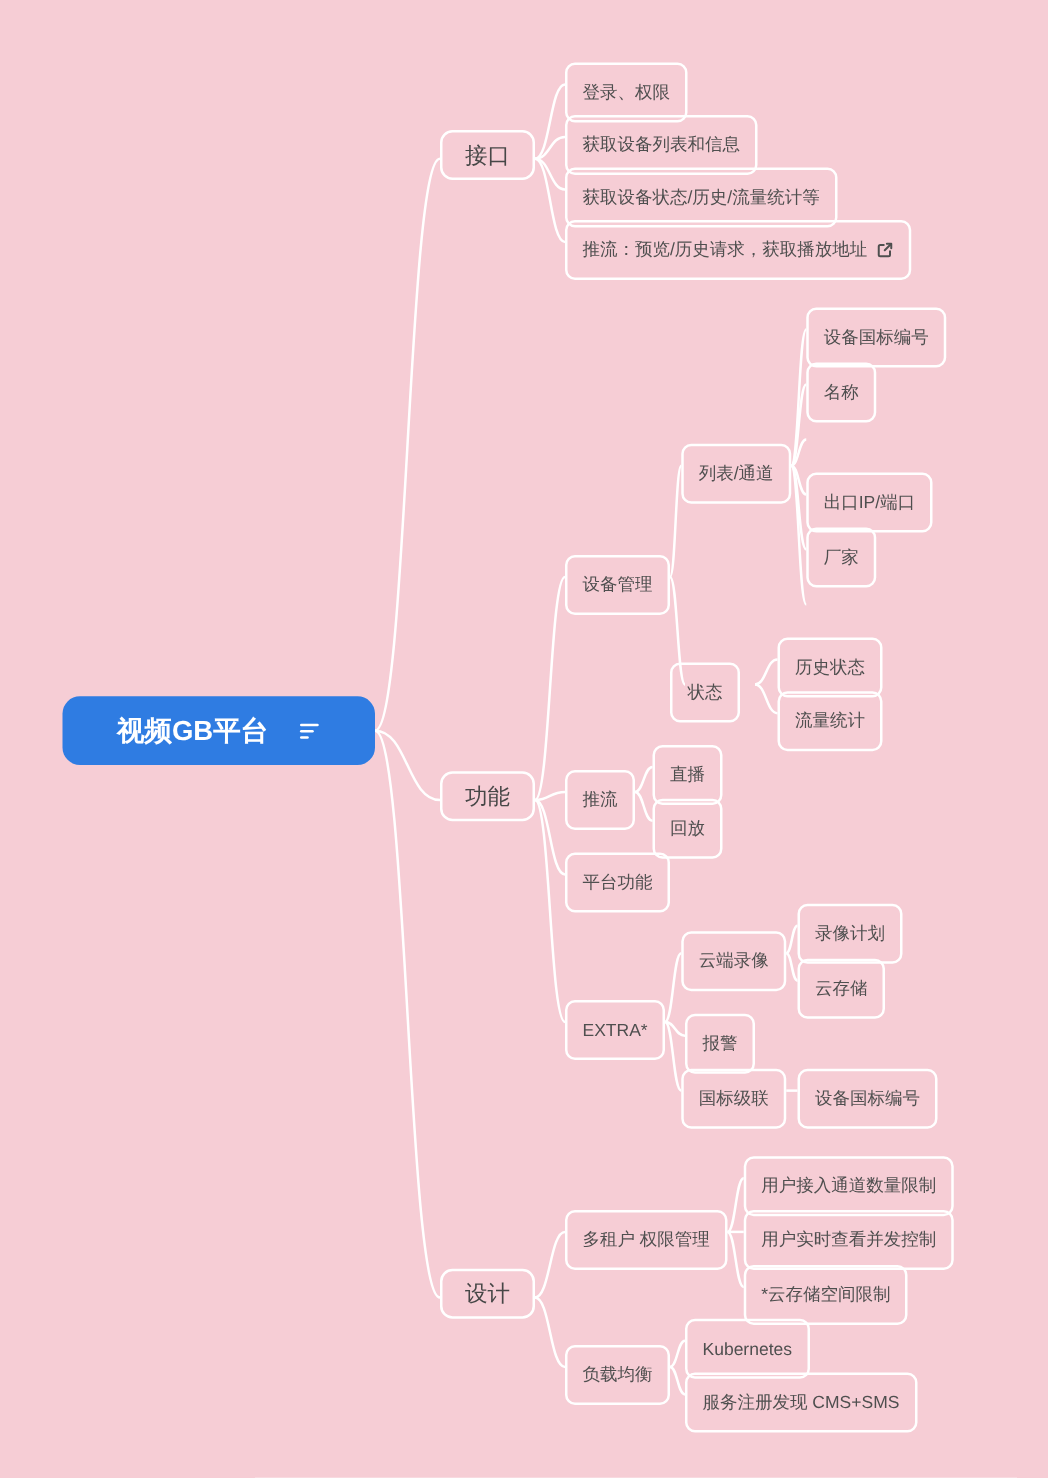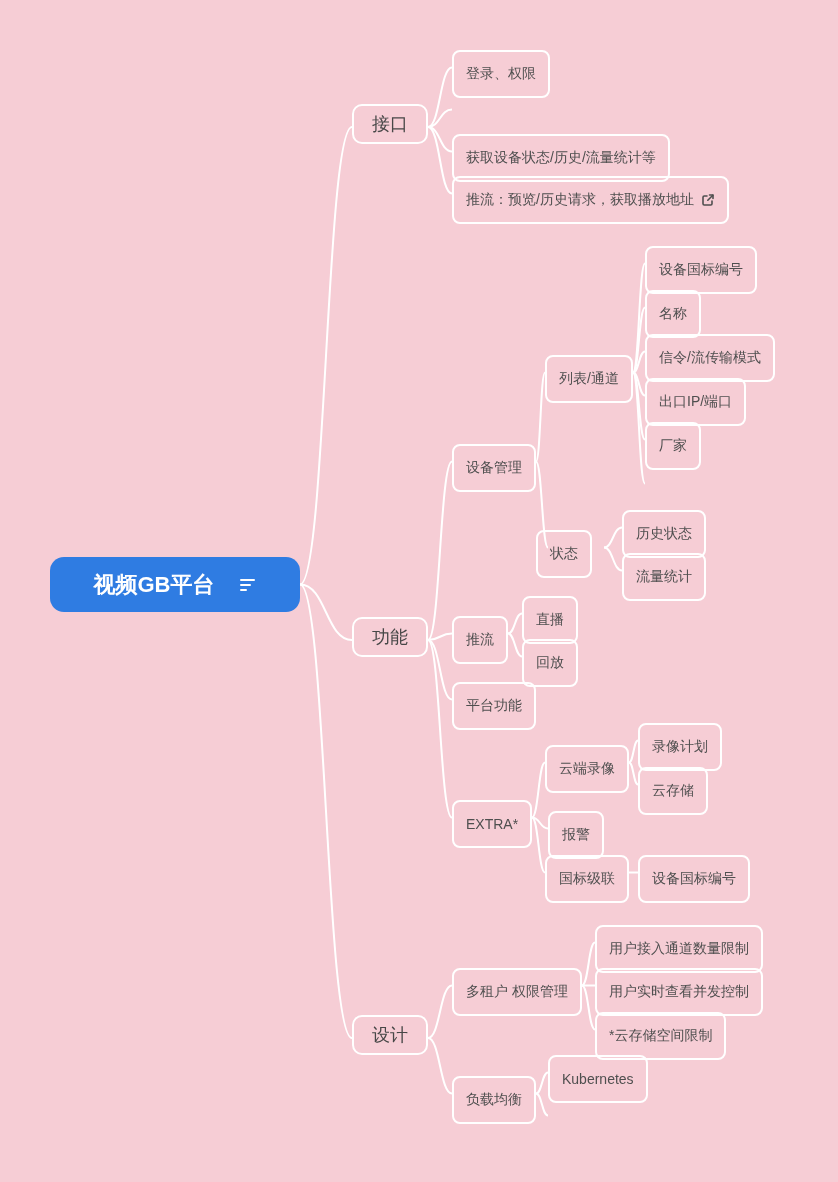--- a/index.html
+++ b/index.html
@@ -77,20 +77,23 @@
         </svg>
     </span>
   </div>
 
   <div class="node branch" id="interface" style="left:352px; top:104px;">
     <span>接口</span>
   </div>
   <div class="node" id="if-login" style="left:452px; top:50px;">
     <span>登录、权限</span>
   </div>
+  <div class="node" id="if-devinfo" style="left:452px; top:92px;">
+    <span>获取设备列表和信息</span>
+  </div>
   <div class="node" id="if-devstatus" style="left:452px; top:134px;">
     <span>获取设备状态/历史/流量统计等</span>
   </div>
   <div class="node" id="if-stream" style="left:452px; top:176px;">
     <span>推流：预览/历史请求，获取播放地址</span>
     <span class="icon">
       <svg width="14" height="14" viewBox="0 0 14 14">
           <g stroke="#4f4f4f" stroke-width="1.6" fill="none" stroke-linecap="round" stroke-linejoin="round">
             <path d="M6 3H3.2C2.5 3 2 3.5 2 4.2v6.6C2 11.5 2.5 12 3.2 12h6.6c0.7 0 1.2-0.5 1.2-1.2V8"></path>
             <path d="M8.5 2H12v3.5"></path>
@@ -107,23 +110,20 @@
     <span>设备管理</span>
   </div>
   <div class="node" id="fn-list" style="left:545px; top:355px;">
     <span>列表/通道</span>
   </div>
   <div class="node" id="fn-gbid" style="left:645px; top:246px;">
     <span>设备国标编号</span>
   </div>
   <div class="node" id="fn-name" style="left:645px; top:290px;">
     <span>名称</span>
-  </div>
-  <div class="node" id="fn-signal" style="left:645px; top:334px;">
-    <span>信令/流传输模式</span>
   </div>
   <div class="node" id="fn-ipport" style="left:645px; top:378px;">
     <span>出口IP/端口</span>
   </div>
   <div class="node" id="fn-vendor" style="left:645px; top:422px;">
     <span>厂家</span>
   </div>
   <div class="node" id="fn-status" style="left:536px; top:530px;text-align:right;">
     <span>状态</span>
   </div>
@@ -181,13 +181,16 @@
   </div>
   <div class="node" id="ds-storagelimit" style="left:595px; top:1012px;">
     <span>*云存储空间限制</span>
   </div>
   <div class="node" id="ds-lb" style="left:452px; top:1076px;">
     <span>负载均衡</span>
   </div>
   <div class="node" id="ds-k8s" style="left:548px; top:1055px;">
     <span>Kubernetes</span>
   </div>
+  <div class="node" id="ds-svcdisc" style="left:548px; top:1098px;">
+    <span>服务注册发现 CMS+SMS</span>
+  </div>
 </div>
 
 </body></html>

